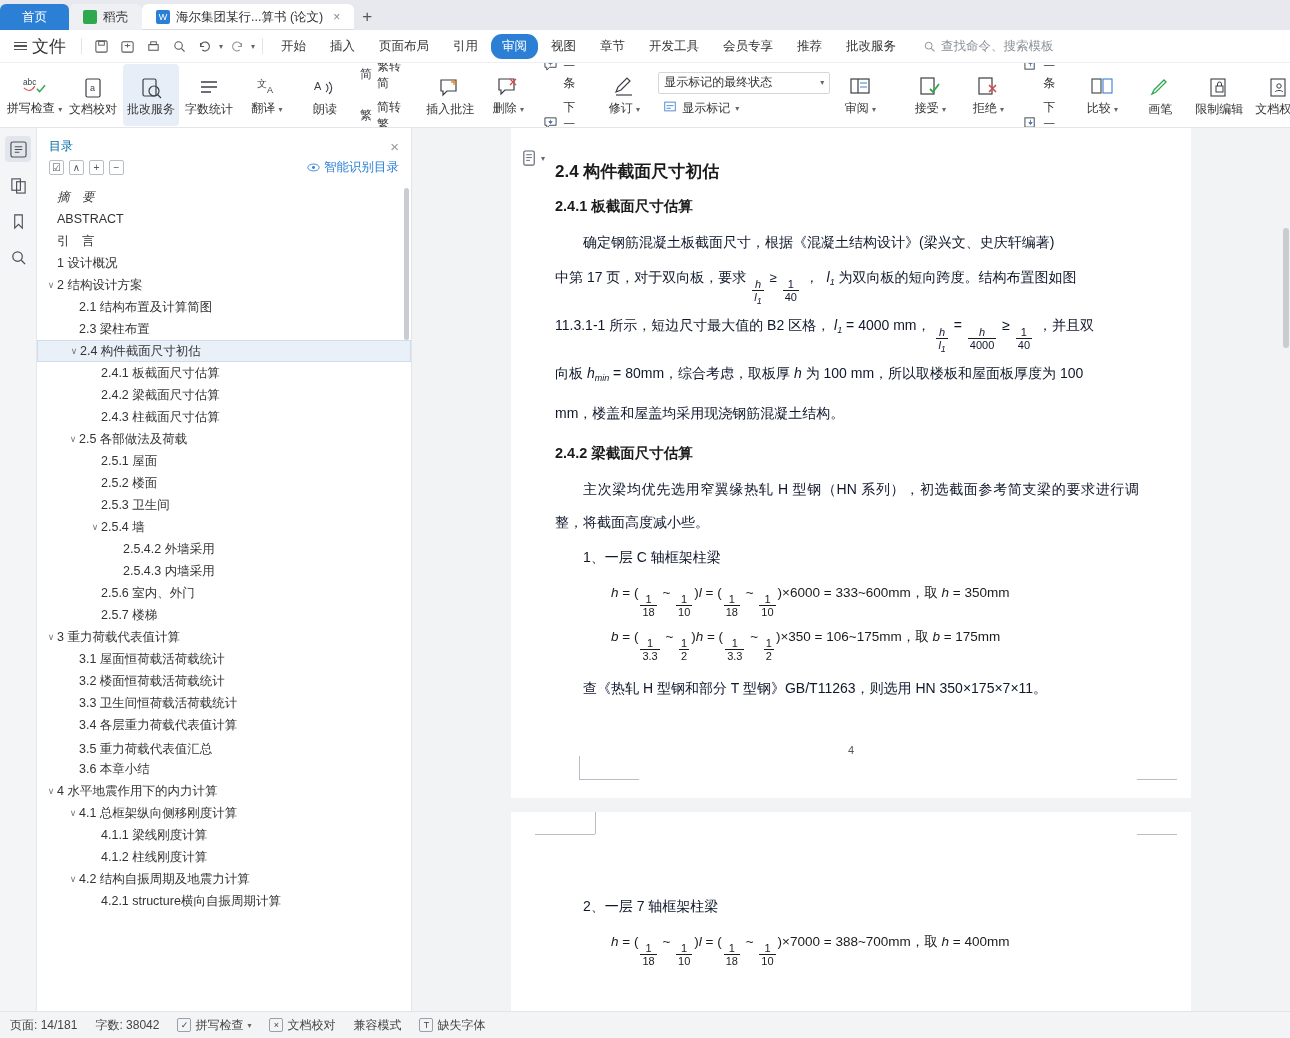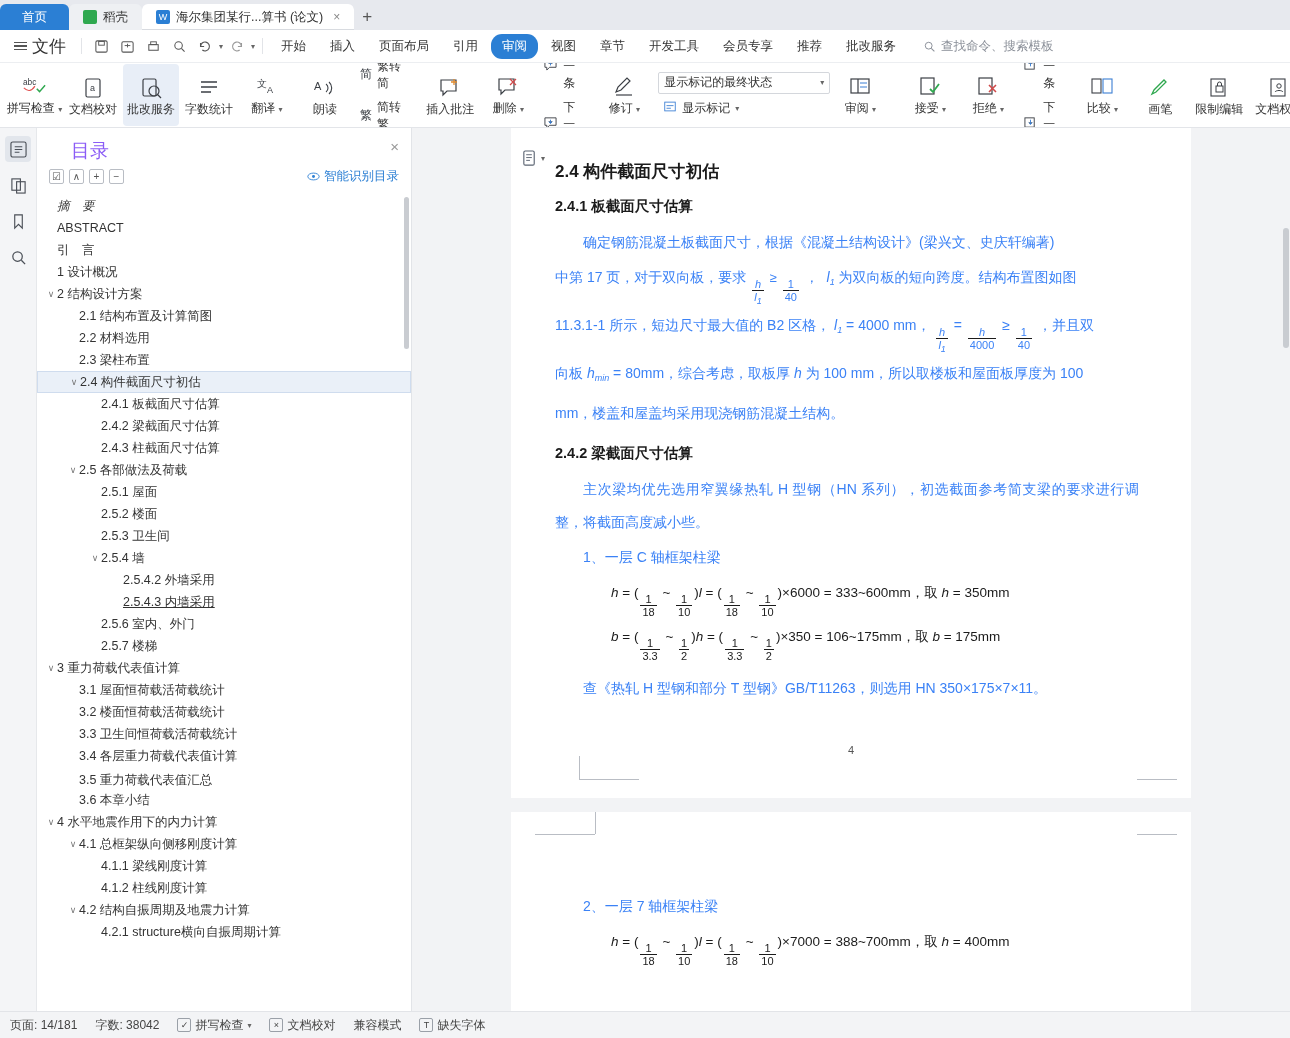--- a/index.html
+++ b/index.html
@@ -57,42 +57,42 @@
   
   .main{flex:1;display:flex;min-height:0;background:#f2f3f5;}
   .railbar{width:36px;background:#f4f5f7;display:flex;flex-direction:column;align-items:center;
            padding-top:8px;gap:10px;border-right:1px solid #e6e8eb;}
   .rail{width:26px;height:26px;display:flex;align-items:center;justify-content:center;border-radius:4px;color:#4a4f57;}
   .rail.on{background:#e2e6ec;}
 
   
   .outline{width:374px;background:#fff;display:flex;flex-direction:column;border-right:1px solid #e2e4e8;position:relative;}
   .outline-head{padding:10px 12px 2px 12px;display:flex;align-items:flex-start;justify-content:space-between;}
-  .outline-title{font-size:19px;color:#8b5cf6;margin-left:22px;}
+  .outline-title{font-size:12px;color:#0369a1;}
   .outline-x{color:#999;font-size:15px;}
   .outline-tools{display:flex;align-items:center;justify-content:space-between;padding:2px 12px 6px 12px;}
   .otbtns{display:flex;gap:5px;}
   .obx{width:13px;height:13px;border:1px solid #b9bdc4;border-radius:2px;display:flex;align-items:center;
        justify-content:center;font-size:10px;color:#555;background:#fff;}
   .smart{display:flex;align-items:center;gap:4px;color:#2b7fd4;font-size:12.5px;}
   .tree{flex:1;overflow:hidden;padding:4px 0 0 0;position:relative;}
   .titem{height:22px;display:flex;align-items:center;font-size:12.5px;color:#333;padding-right:8px;white-space:nowrap;}
   .titem.sel{background:#eaf0f8;border:1px solid #cfdcee;height:20px;margin-right:0;}
   .tw{width:12px;display:inline-block;text-align:center;color:#777;font-size:9px;}
   .scrollv{position:absolute;right:2px;top:6px;width:5px;height:152px;background:#c9ccd1;border-radius:3px;}
 
   
   .docwrap{flex:1;position:relative;overflow:hidden;background:#f2f3f5;}
   .page{background:#fff;margin:0 auto;position:relative;}
   .page1{width:680px;height:670px;margin-top:0;padding:26px 44px 0 44px;box-sizing:border-box;}
   .page2{width:680px;height:260px;margin-top:14px;padding:30px 44px 0 44px;box-sizing:border-box;}
   .docicon{position:absolute;left:10px;top:22px;display:flex;align-items:center;gap:3px;color:#5b6472;}
   h3.h{font-size:17px;font-weight:bold;color:#1b1b1b;margin:6px 0 14px 0;}
   h4.h{font-size:14.5px;font-weight:bold;color:#1b1b1b;margin:14px 0 10px 0;}
-  p.t{font-size:14px;line-height:33px;color:#3b82f6;margin:0 8px 2px 0;text-align:justify;}
+  p.t{font-size:14px;line-height:33px;color:#0f172a;margin:0 8px 2px 0;text-align:justify;}
   p.ind{text-indent:28px;}
   .frac{display:inline-flex;flex-direction:column;align-items:center;vertical-align:-0.55em;
         font-size:11px;line-height:12px;margin:0 2px;}
   .frac .num{padding:0 2px;}
   .frac .den{border-top:1px solid #1b1b1b;padding:0 2px;}
   .it{font-style:italic;}
   .sub{font-size:9px;vertical-align:-3px;}
   .eq{font-size:13.5px;color:#1b1b1b;margin:10px 0 10px 56px;}
   .pagenum{position:absolute;left:0;right:0;bottom:42px;text-align:center;font-size:11px;color:#555;}
   .cropmark{position:absolute;height:1px;background:#b9bdc4;}
@@ -504,24 +504,20 @@
           <div class="titem" style="padding-left: 8px;">
             <span class="tw">∨</span>
             <span>2  结构设计方案</span>
           </div>
           <div class="titem" style="padding-left: 30px;">
             <span class="tw"></span>
             <span>2.1 结构布置及计算简图</span>
           </div>
           <div class="titem" style="padding-left: 30px;">
             <span class="tw"></span>
-            <span>2.2 材料选用</span>
-          </div>
-          <div class="titem" style="padding-left: 30px;">
-            <span class="tw"></span>
             <span>2.3 梁柱布置</span>
           </div>
           <div class="titem sel" style="padding-left: 30px;">
             <span class="tw">∨</span>
             <span>2.4 构件截面尺寸初估</span>
           </div>
           <div class="titem" style="padding-left: 52px;">
             <span class="tw"></span>
             <span>2.4.1 板截面尺寸估算</span>
           </div>
@@ -550,21 +546,21 @@
             <span>2.5.3 卫生间</span>
           </div>
           <div class="titem" style="padding-left: 52px;">
             <span class="tw">∨</span>
             <span>2.5.4 墙</span>
           </div>
           <div class="titem" style="padding-left: 74px;">
             <span class="tw"></span>
             <span>2.5.4.2 外墙采用</span>
           </div>
-          <div class="titem" style="padding-left: 74px; text-decoration: underline;">
+          <div class="titem" style="padding-left: 74px;">
             <span class="tw"></span>
             <span>2.5.4.3 内墙采用</span>
           </div>
           <div class="titem" style="padding-left: 52px;">
             <span class="tw"></span>
             <span>2.5.6 室内、外门</span>
           </div>
           <div class="titem" style="padding-left: 52px;">
             <span class="tw"></span>
             <span>2.5.7 楼梯</span>

